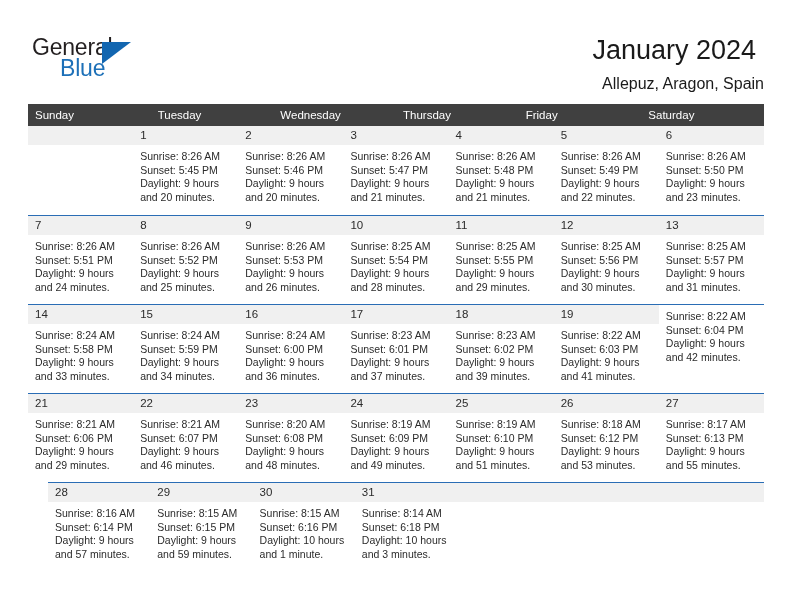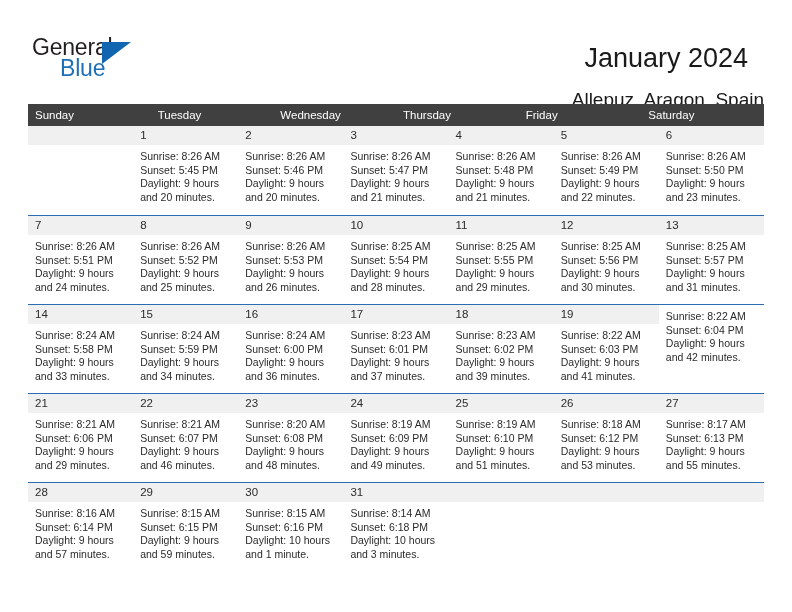--- a/index.html
+++ b/index.html
@@ -70,24 +70,24 @@
     right: 0;
     top: 0;
     text-align: right;
   }
   .cal-title {
     font-size: 27px;
     color: #1a1a1a;
     line-height: 32px;
     white-space: nowrap;
     font-weight: normal;
-    margin: 16px;
+    margin: 8px;
   }
   .cal-subtitle {
-    font-size: 19px;
+    font-size: 16px;
     color: #1a1a1a;
     line-height: 20px;
     margin-top: 8px;
     white-space: nowrap;
   }
 
   
   .calendar {
     position: absolute;
     left: 28px;
@@ -112,20 +112,21 @@
     display: flex;
     border-top: 1.5px solid #2a6db5;
     height: 89px;
     box-sizing: border-box;
   }
   .week:first-of-type {
     border-top: none;
   }
   .week.last {
     border-bottom: none;
+    margin-left: 20px;
   }
   .daycell {
     flex: 1 1 0;
     box-sizing: border-box;
     position: relative;
     overflow: hidden;
   }
   .daynum-band {
     height: 19px;
     background: #f0f0f0;

